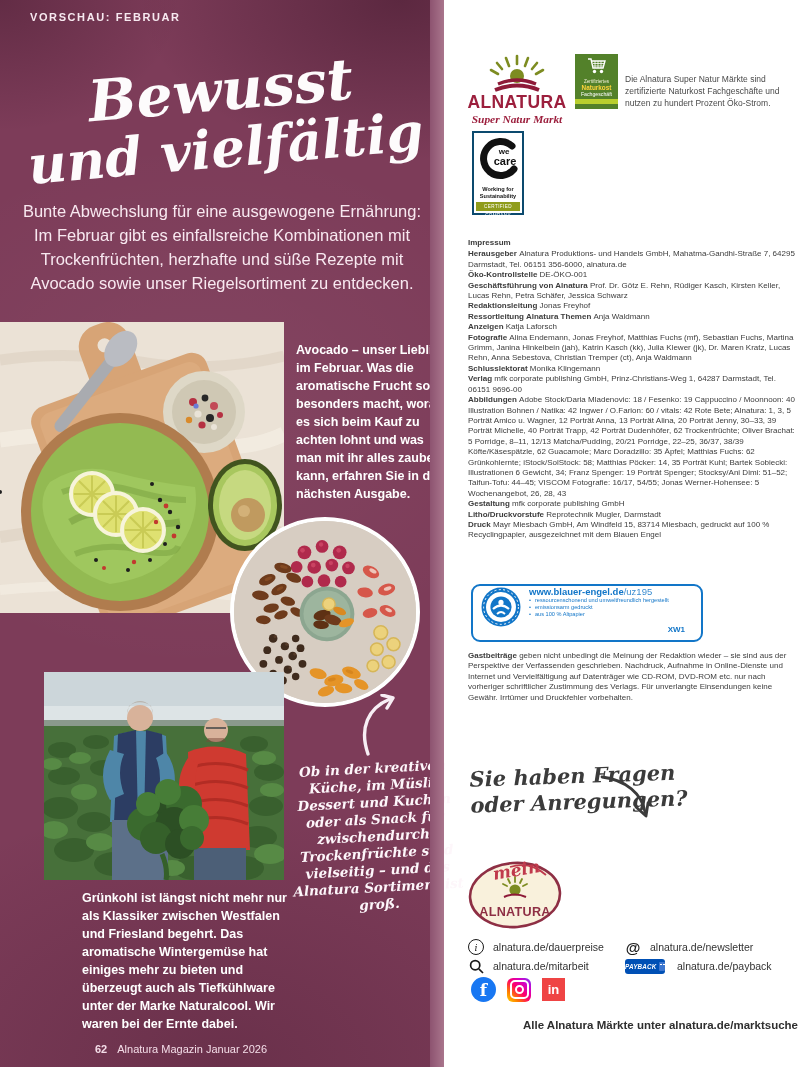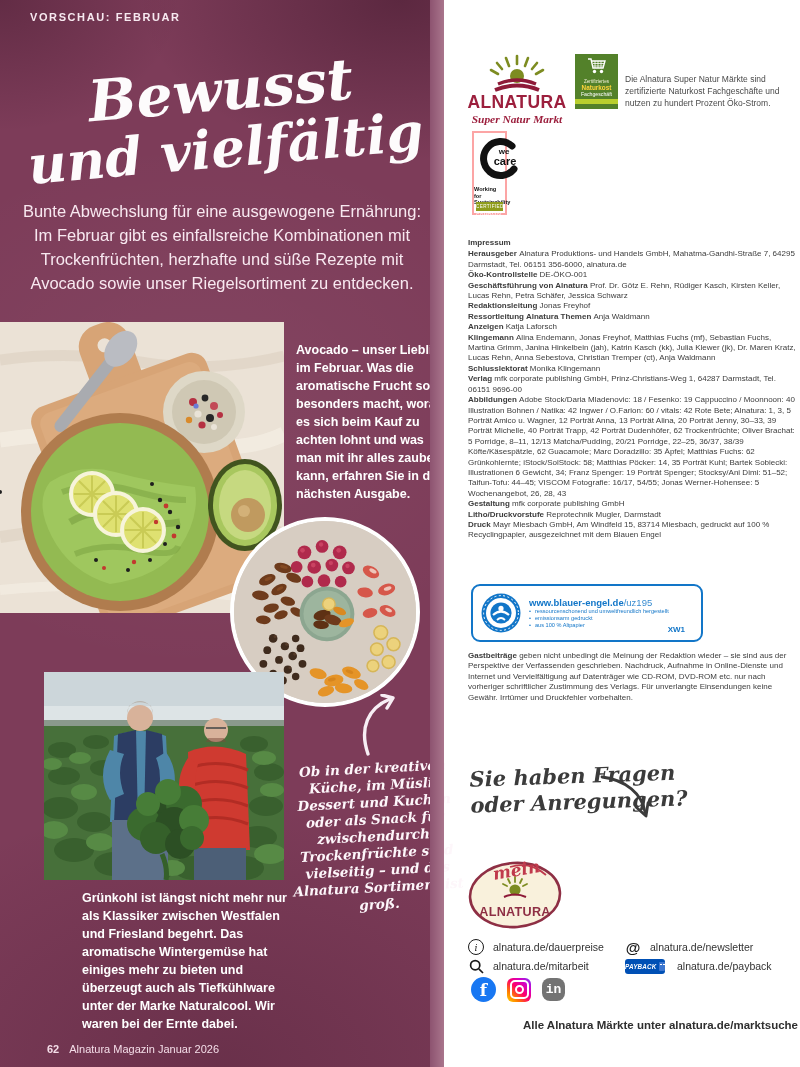--- a/index.html
+++ b/index.html
@@ -20,31 +20,31 @@
   .script{font-family:"DejaVu Serif",serif;font-style:italic;font-weight:bold;}
   #headline{left:18px;top:60px;width:410px;text-align:center;color:#fdfbfc;transform:rotate(-5deg);line-height:1.06;}
   #headline .l1{font-size:57px;}
   #headline .l2{font-size:53px;}
   #intro{left:20px;top:199px;width:404px;text-align:center;color:#f8e8f0;font-size:16.5px;line-height:24px;}
   .photo-caption{color:#ffffff;font-weight:bold;font-size:12.5px;line-height:18px;}
   #avocado-caption{left:296px;top:341px;width:152px;}
   #kale-caption{left:82px;top:889px;width:218px;}
   #fruit-note{left:288px;top:760px;width:176px;text-align:center;color:#fdf6fa;font-size:13.5px;line-height:17px;transform:rotate(-3deg);}
   #footer-line{left:47px;top:1043px;color:#f4dde8;font-size:11px;}
-  #footer-line b{margin-right:10px;}
+  #footer-line b{margin-right:10px;margin-left:48px;}
 
   
   #avocado-photo{left:0;top:322px;width:284px;height:291px;overflow:hidden;}
   #fruit-circle{left:230px;top:517px;width:182px;height:182px;border-radius:50%;border:4px solid #ffffff;overflow:hidden;background:#d7cdc2;}
   #kale-photo{left:44px;top:672px;width:240px;height:208px;overflow:hidden;}
   #brand-right-text{left:625px;top:73px;width:172px;font-size:8.5px;line-height:12px;color:#4a4a4a;}
   #impressum{left:468px;top:238px;width:328px;font-size:8px;line-height:10.4px;color:#3c3c3c;}
   #impressum .title{font-weight:bold;margin-bottom:1px;}
   .imp-entry b{font-weight:bold;}
-  #blauer-box{left:471px;top:584px;width:232px;height:58px;border:2px solid #1276c8;border-radius:9px;background:#ffffff;display:flex;align-items:center;padding:0 7px;box-sizing:border-box;}
+  #blauer-box{left:471px;top:584px;width:232px;height:58px;border:2px solid #1276c8;border-radius:9px;background:#ffffff;display:flex;padding:0 7px;box-sizing:border-box;}
   #blauer-texts{margin-left:7px;flex:1;}
   #blauer-url{font-size:9.5px;color:#1276c8;font-weight:bold;}
   #blauer-url .lt{font-weight:normal;opacity:.85;}
   .be-bullet{font-size:5.6px;line-height:7.2px;color:#1276c8;padding-left:6px;position:relative;}
   .be-bullet:before{content:"•";position:absolute;left:0;top:0;}
   #blauer-code{position:absolute;right:16px;bottom:6px;font-size:8px;font-weight:bold;color:#1276c8;}
   #gast{left:468px;top:651px;width:328px;font-size:8px;line-height:10.4px;color:#3c3c3c;}
   #contact-script{left:470px;top:763px;width:220px;color:#3b3b3b;font-size:21px;line-height:26px;transform:rotate(-2deg);}
   #write-line{left:468px;top:822px;font-size:12px;color:#3c3c3c;}
   #mein-text{left:562px;top:861px;width:234px;text-align:center;font-size:11px;line-height:16px;color:#3c3c3c;}
@@ -54,36 +54,36 @@
   .row-icon{width:16px;height:16px;margin-right:9px;display:inline-flex;align-items:center;justify-content:center;flex:none;}
   #marktsuche{left:468px;top:1019px;width:330px;text-align:right;font-size:11.5px;font-weight:bold;color:#2f2f2f;}
 
   
   #alnatura-logo{left:468px;top:54px;width:98px;height:74px;}
   #naturkost-badge{left:575px;top:54px;width:43px;height:55px;background:#53812a;color:#ffffff;text-align:center;box-sizing:border-box;padding-top:2px;}
   #naturkost-badge .b1{font-size:4.6px;line-height:5.4px;color:#f2f0d8;}
   #naturkost-badge .b2{font-size:6.4px;line-height:7px;font-weight:bold;color:#ffd43a;}
   #naturkost-badge .b3{font-size:5.2px;line-height:6px;color:#ffffff;}
   #naturkost-badge .bar{margin-top:2px;height:5px;background:#b9cf2e;}
-  #wecare-logo{left:472px;top:131px;width:35px;height:84px;border:2px solid #fca5a5;background:#ffffff;box-sizing:border-box;text-align:left;}
+  #wecare-logo{left:472px;top:131px;width:52px;height:84px;border:2px solid #0c4a6e;background:#ffffff;box-sizing:border-box;text-align:center;}
   #wecare-logo .sub{font-size:5.6px;font-weight:bold;color:#111;line-height:6.6px;}
   #wecare-logo .bar{position:absolute;left:2px;right:2px;bottom:2px;height:9px;background:#8f9c1c;color:#fff;font-size:4.6px;line-height:9px;letter-spacing:.4px;}
 
   
   #mein-logo{left:466px;top:853px;width:98px;height:78px;}
 
   
   .payback{width:40px;height:15px;background:#0050b5;border-radius:3px;color:#fff;font-size:6.3px;font-style:italic;font-weight:bold;display:inline-flex;align-items:center;justify-content:center;letter-spacing:.2px;}
   .payback .chip{width:7px;height:9px;background:#3c76cf;border-radius:1px;margin-left:2px;display:inline-block;background-image:radial-gradient(circle 1px at 2px 2.5px,#fff 55%,transparent 60%),radial-gradient(circle 1px at 5px 2.5px,#fff 55%,transparent 60%),radial-gradient(circle 1px at 2px 6px,#fff 55%,transparent 60%),radial-gradient(circle 1px at 5px 6px,#fff 55%,transparent 60%);}
   #social-row{left:471px;top:977px;display:flex;align-items:center;gap:11px;}
   .fb{width:25px;height:25px;border-radius:50%;background:#1877f2;color:#fff;font-weight:bold;font-size:17px;display:flex;align-items:center;justify-content:center;font-family:"DejaVu Serif",serif;}
   .ig{width:24px;height:24px;border-radius:6px;background:linear-gradient(45deg,#ffd600 0%,#ff7a00 25%,#ff0069 50%,#d300c5 75%,#7638fa 100%);position:relative;}
   .ig:before{content:"";position:absolute;inset:2.5px;border:2px solid #fff;border-radius:5px;}
   .ig:after{content:"";position:absolute;left:7.5px;top:7.5px;width:5px;height:5px;border:2px solid #fff;border-radius:50%;}
-  .li{width:23px;height:23px;border-radius:8px;background:#737373;color:#fff;font-weight:bold;font-size:13px;display:flex;align-items:center;justify-content:center;font-family:Liberation Mono, monospace;}
+  .li{width:23px;height:23px;border-radius:0;background:#ef4444;color:#fff;font-weight:bold;font-size:13px;display:flex;align-items:center;justify-content:center;}
   .icircle{width:14px;height:14px;border:1.4px solid #1a1a1a;border-radius:50%;color:#1a1a1a;font-size:9.5px;font-family:"DejaVu Serif",serif;display:flex;align-items:center;justify-content:center;font-style:italic;}
   .at-glyph{font-size:15px;font-weight:bold;color:#1a1a1a;}
 </style>
 </head>
 <body>
 
 <div id="page">
 
   <div id="left-panel" class="abs">
 
@@ -429,21 +429,21 @@
 
   <div id="impressum" class="abs">
     <div class="title">Impressum</div>
     <div>
         <div class="imp-entry"><b>Herausgeber </b>Alnatura Produktions- und Handels GmbH, Mahatma-Gandhi-Straße 7, 64295 Darmstadt, Tel. 06151 356-6000, alnatura.de</div>
         <div class="imp-entry"><b>Öko-Kontrollstelle </b>DE-ÖKO-001</div>
         <div class="imp-entry"><b>Geschäftsführung von Alnatura </b>Prof. Dr. Götz E. Rehn, Rüdiger Kasch, Kirsten Keller, Lucas Rehn, Petra Schäfer, Jessica Schwarz</div>
         <div class="imp-entry"><b>Redaktionsleitung </b>Jonas Freyhof</div>
         <div class="imp-entry"><b>Ressortleitung Alnatura Themen </b>Anja Waldmann</div>
         <div class="imp-entry"><b>Anzeigen </b>Katja Laforsch</div>
-        <div class="imp-entry"><b>Klingemann </b>Alina Endemann, Jonas Freyhof, Matthias Fuchs (mf), Sebastian Fuchs, Martina Grimm, Janina Hinkelbein (jah), Katrin Kasch (kk), Julia Klewer (jk), Dr. Maren Kratz, Lucas Rehn, Anna Sebestova, Christian Tremper (ct), Anja Waldmann</div>
+        <div class="imp-entry"><b>Fotografie </b>Alina Endemann, Jonas Freyhof, Matthias Fuchs (mf), Sebastian Fuchs, Martina Grimm, Janina Hinkelbein (jah), Katrin Kasch (kk), Julia Klewer (jk), Dr. Maren Kratz, Lucas Rehn, Anna Sebestova, Christian Tremper (ct), Anja Waldmann</div>
         <div class="imp-entry"><b>Schlusslektorat </b>Monika Klingemann</div>
         <div class="imp-entry"><b>Verlag </b>mfk corporate publishing GmbH, Prinz-Christians-Weg 1, 64287 Darmstadt, Tel. 06151 9696-00</div>
         <div class="imp-entry"><b>Abbildungen </b>Adobe Stock/Daria Mladenovic: 18 / Fesenko: 19 Cappuccino / Moonnoon: 40 Illustration Bohnen / Natika: 42 Ingwer / O.Farion: 60 / vitals: 42 Rote Bete; Alnatura: 1, 3, 5 Porträt Amico u. Wagner, 12 Porträt Anna, 13 Porträt Alina, 20 Porträt Jenny, 30–33, 39 Porträt Michelle, 40 Porträt Trapp, 42 Porträt Dudenhöfer, 62 Trockenfrüchte; Oliver Brachat: 5 Porridge, 8–11, 12/13 Matcha/Pudding, 20/21 Porridge, 22–25, 36/37, 38/39 Köfte/Käsespätzle, 62 Guacamole; Marc Doradzillo: 35 Äpfel; Matthias Fuchs: 62 Grünkohlernte; iStock/SolStock: 58; Matthias Pöcker: 14, 35 Porträt Kuhl; Bartek Sobiecki: Illustrationen 6 Gewicht, 34; Franz Spenger: 19 Porträt Spenger; Stocksy/Ani Dimi: 51–52; Taifun-Tofu: 44–45; VISCOM Fotografie: 16/17, 54/55; Jonas Werner-Hohensee: 5 Wochenangebot, 26, 28, 43</div>
         <div class="imp-entry"><b>Gestaltung </b>mfk corporate publishing GmbH</div>
         <div class="imp-entry"><b>Litho/Druckvorstufe </b>Reprotechnik Mugler, Darmstadt</div>
         <div class="imp-entry"><b>Druck </b>Mayr Miesbach GmbH, Am Windfeld 15, 83714 Miesbach, gedruckt auf 100 % Recyclingpapier, ausgezeichnet mit dem Blauen Engel</div>
       </div>
   </div>
 
   <div id="blauer-box" class="abs">

